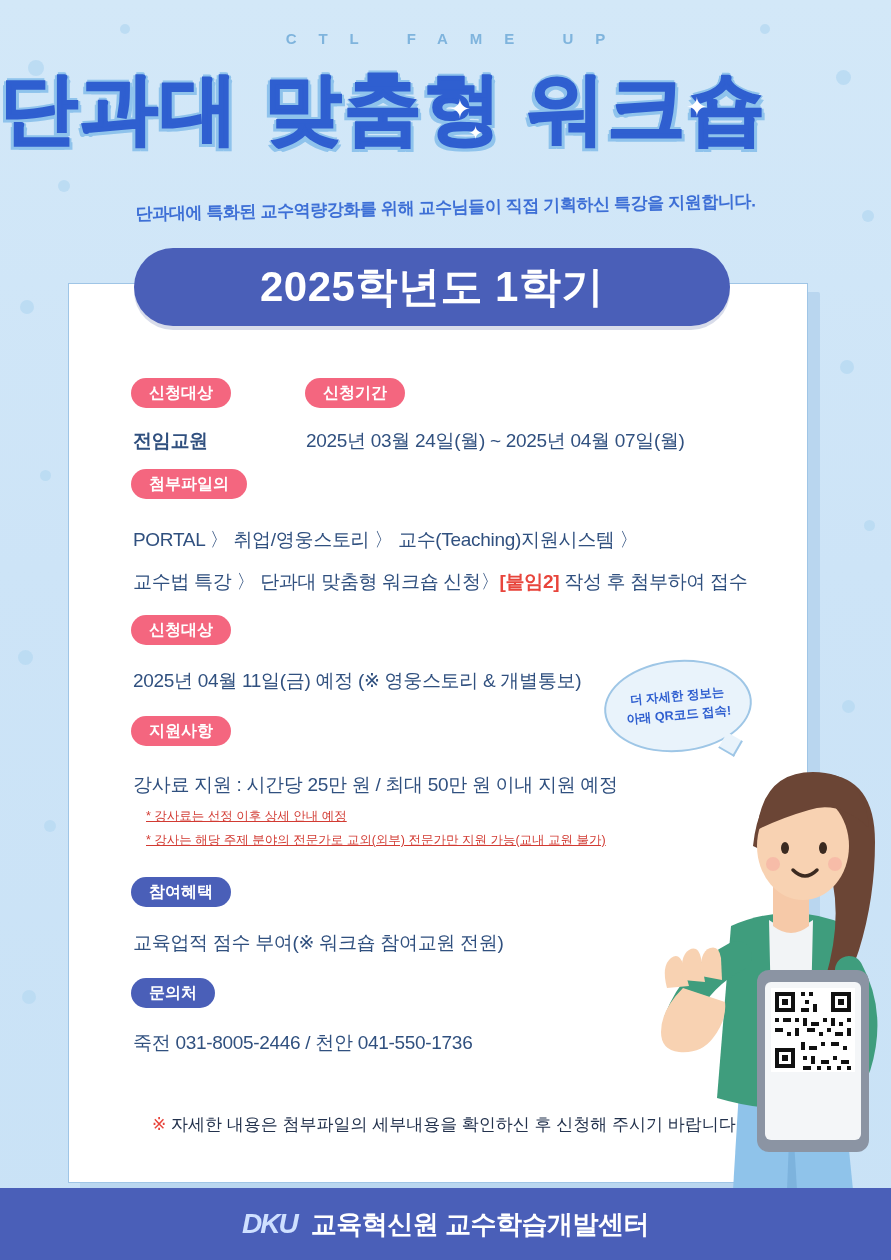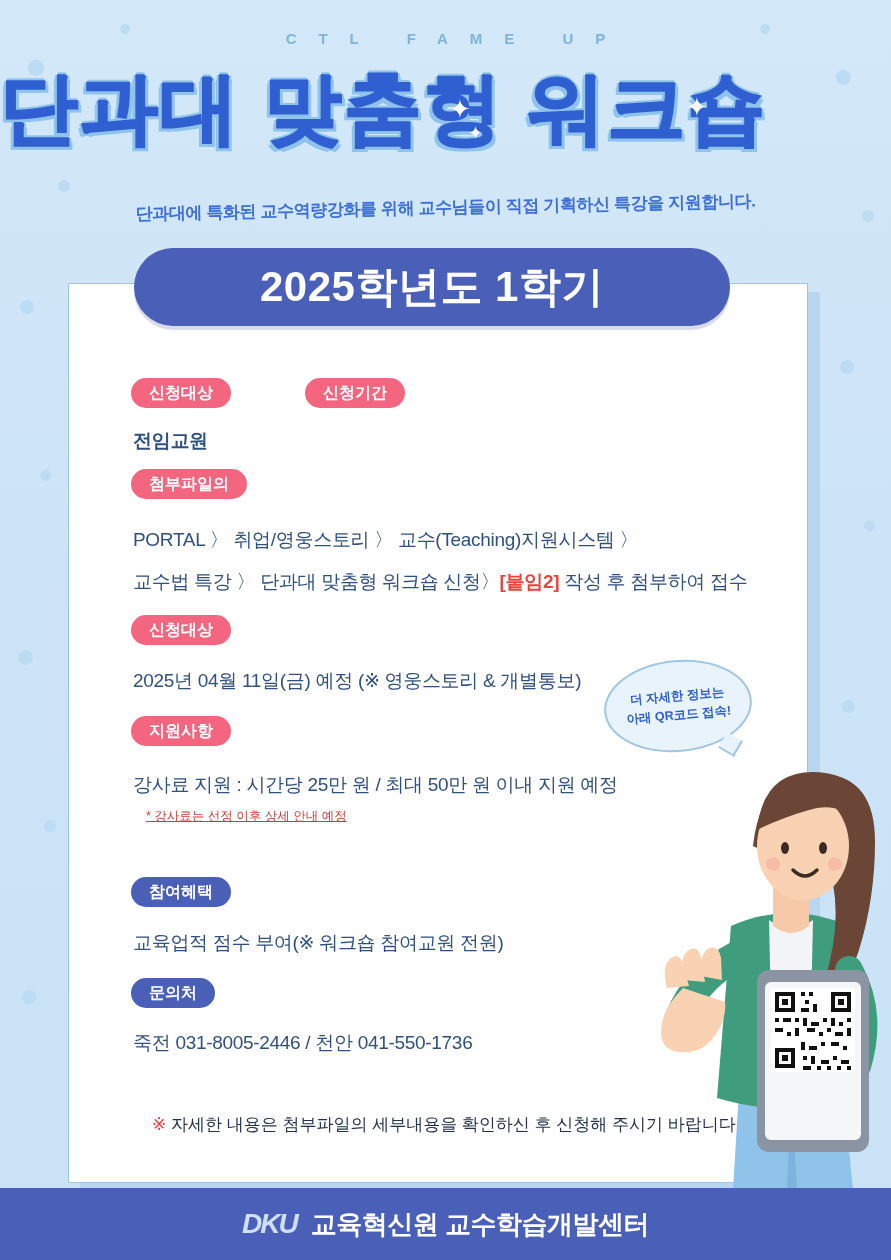--- a/index.html
+++ b/index.html
@@ -257,33 +257,35 @@
 
   <div class="panel-shadow"></div>
   <div class="panel"></div>
 
   <div class="badge-semester">2025학년도 1학기</div>
 
   <div class="pill pink" style="left:131px; top:378px;">신청대상</div>
   <div class="pill pink" style="left:305px; top:378px;">신청기간</div>
 
   <div class="body-text blue" style="left:133px; top:428px;font-weight:bold;">전임교원</div>
+  <div class="body-text blue" style="left:306px; top:428px;">2025년 03월 24일(월) ~ 2025년 04월 07일(월)</div>
 
   <div class="pill pink" style="left:131px; top:469px;">첨부파일의</div>
   <div class="body-text blue" style="left:133px; top:527px;">PORTAL 〉 취업/영웅스토리 〉 교수(Teaching)지원시스템 〉</div>
   <div class="body-text blue" style="left:133px; top:569px;">
     <span>교수법 특강 〉 단과대 맞춤형 워크숍 신청〉</span><span class="note-red">[붙임2]</span><span> 작성 후 첨부하여 접수</span>
   </div>
 
   <div class="pill pink" style="left:131px; top:615px;">신청대상</div>
   <div class="body-text blue" style="left:133px; top:668px;">2025년 04월 11일(금) 예정 (※ 영웅스토리 &amp; 개별통보)</div>
 
   <div class="pill pink" style="left:131px; top:716px;">지원사항</div>
   <div class="body-text blue" style="left:133px; top:772px;">강사료 지원 : 시간당 25만 원 / 최대 50만 원 이내 지원 예정</div>
   <div class="small-note" style="left:146px; top:808px;">* 강사료는 선정 이후 상세 안내 예정</div>
+  <div class="small-note" style="left:146px; top:832px;">* 강사는 해당 주제 분야의 전문가로 교외(외부) 전문가만 지원 가능(교내 교원 불가)</div>
 
   <div class="pill blue" style="left:131px; top:877px;">참여혜택</div>
   <div class="body-text blue" style="left:133px; top:930px;">교육업적 점수 부여(※ 워크숍 참여교원 전원)</div>
 
   <div class="pill blue" style="left:131px; top:978px;">문의처</div>
   <div class="body-text blue" style="left:133px; top:1030px;">죽전 031-8005-2446 / 천안 041-550-1736</div>
 
   <div class="bottom-note" style="left:152px; top:1113px;">
     <span class="mark">※</span><span> 자세한 내용은 첨부파일의 세부내용을 확인하신 후 신청해 주시기 바랍니다.</span>
   </div>

